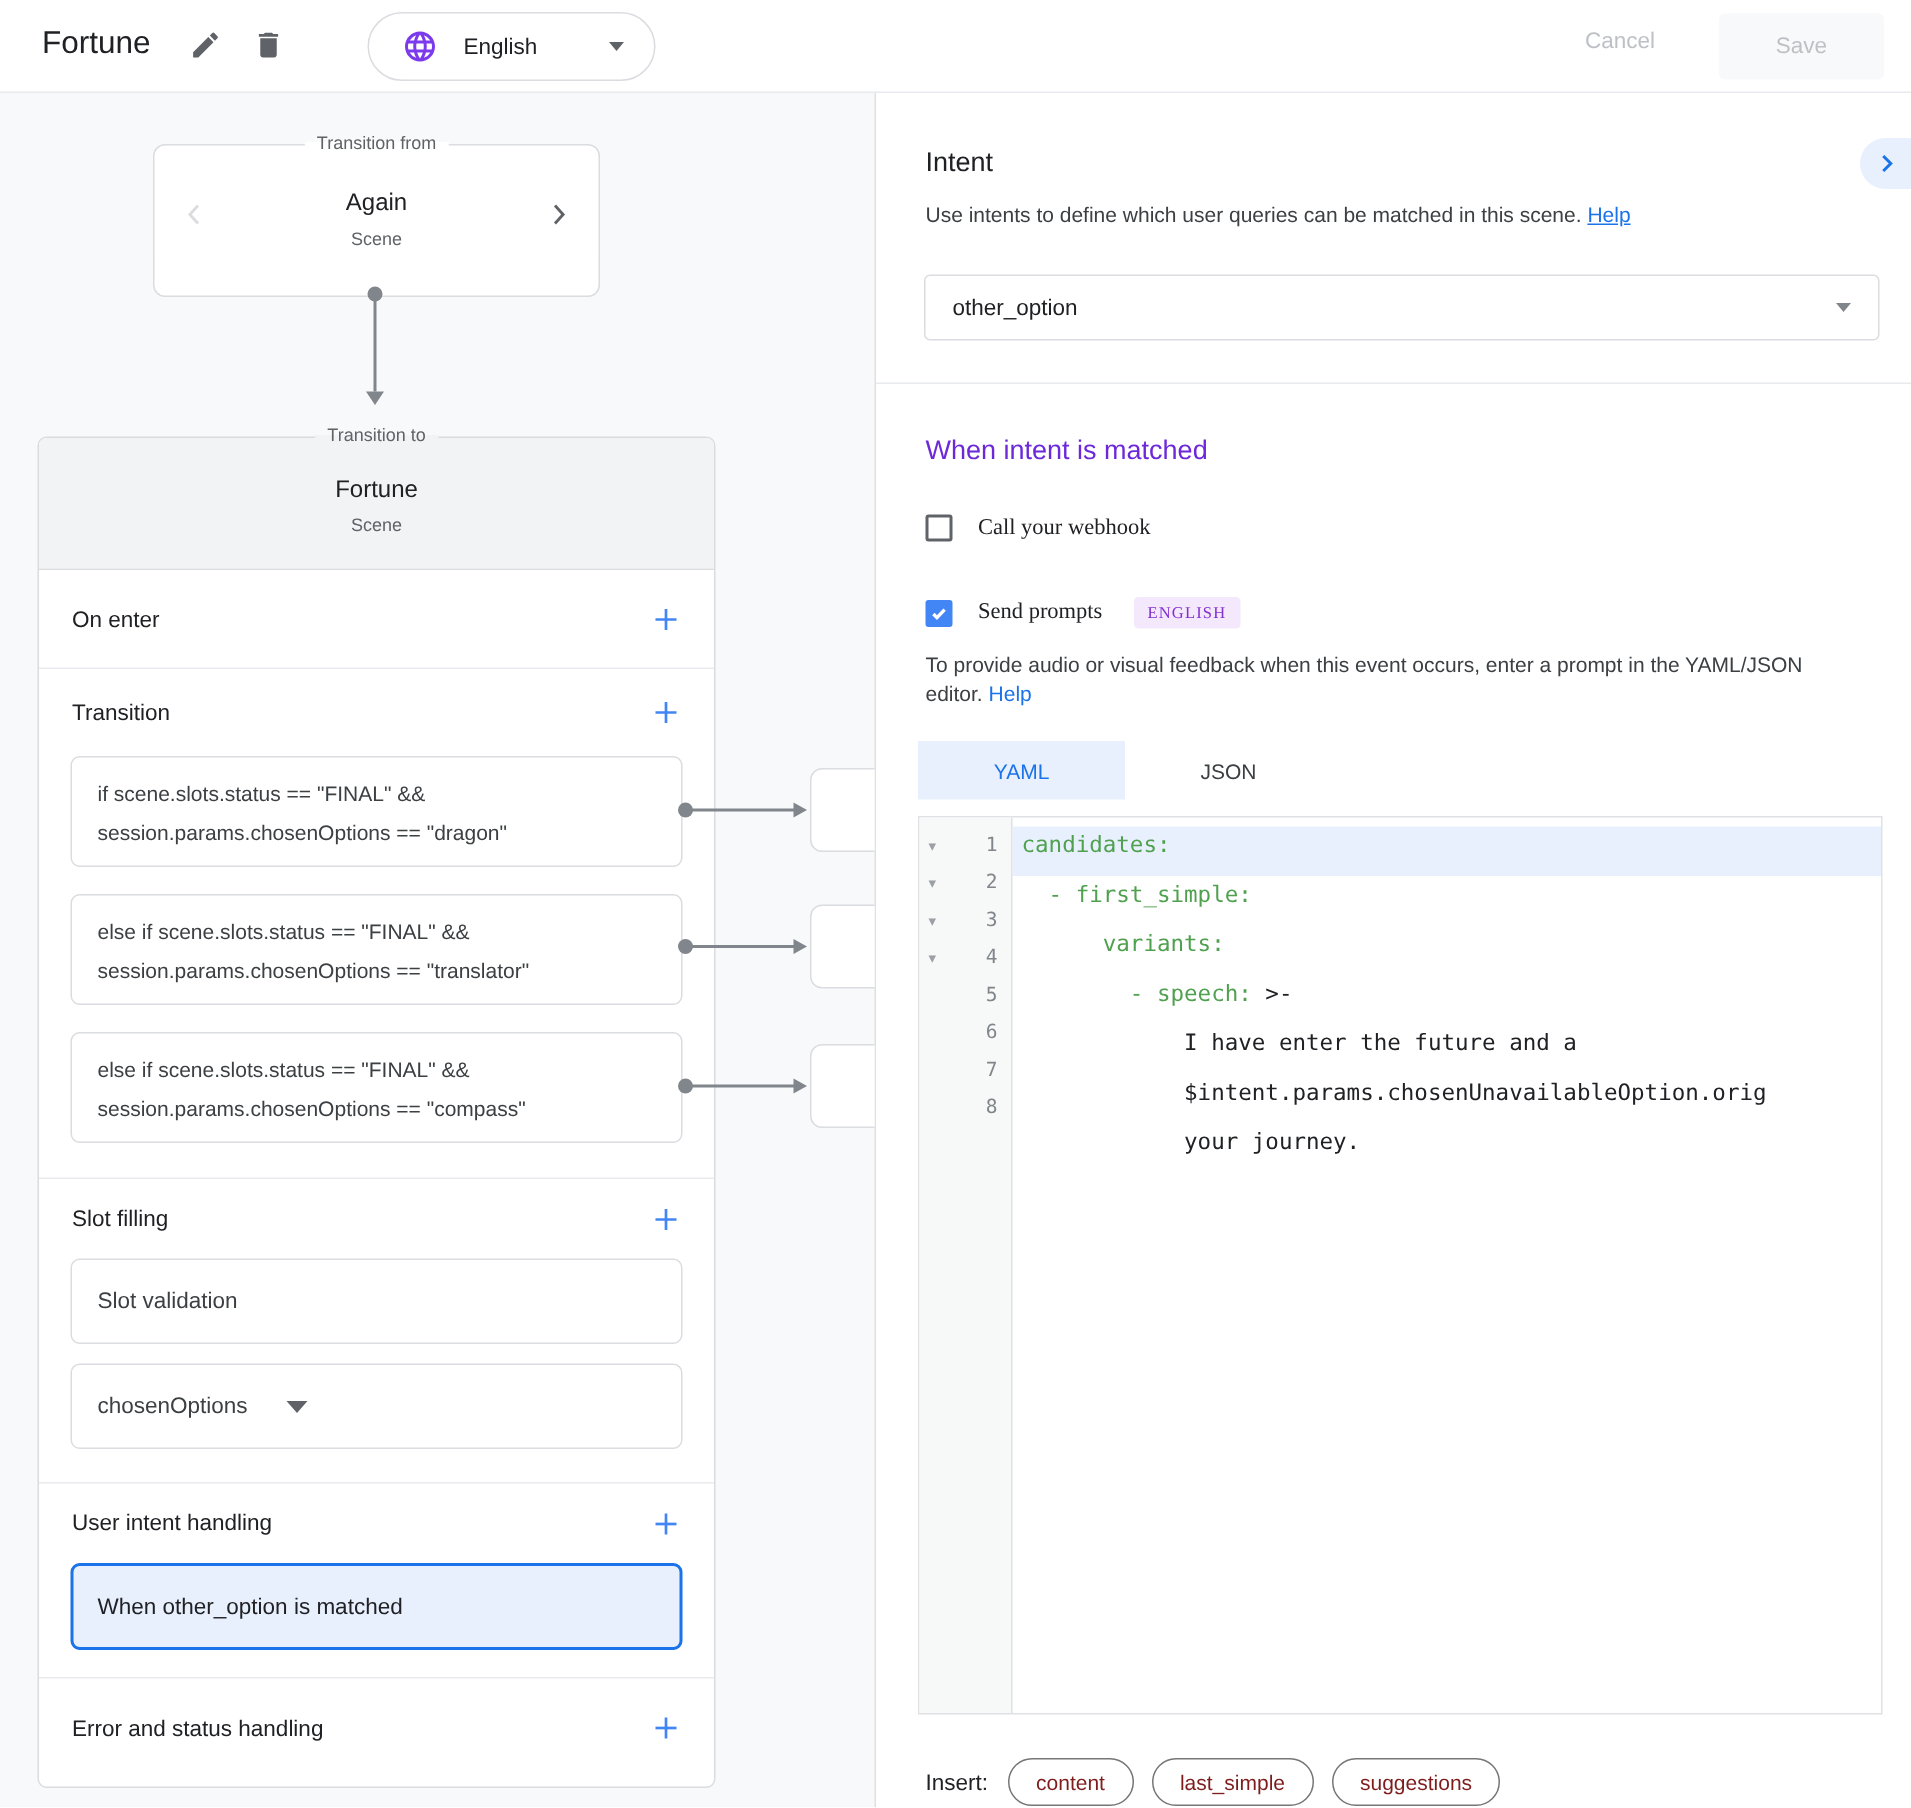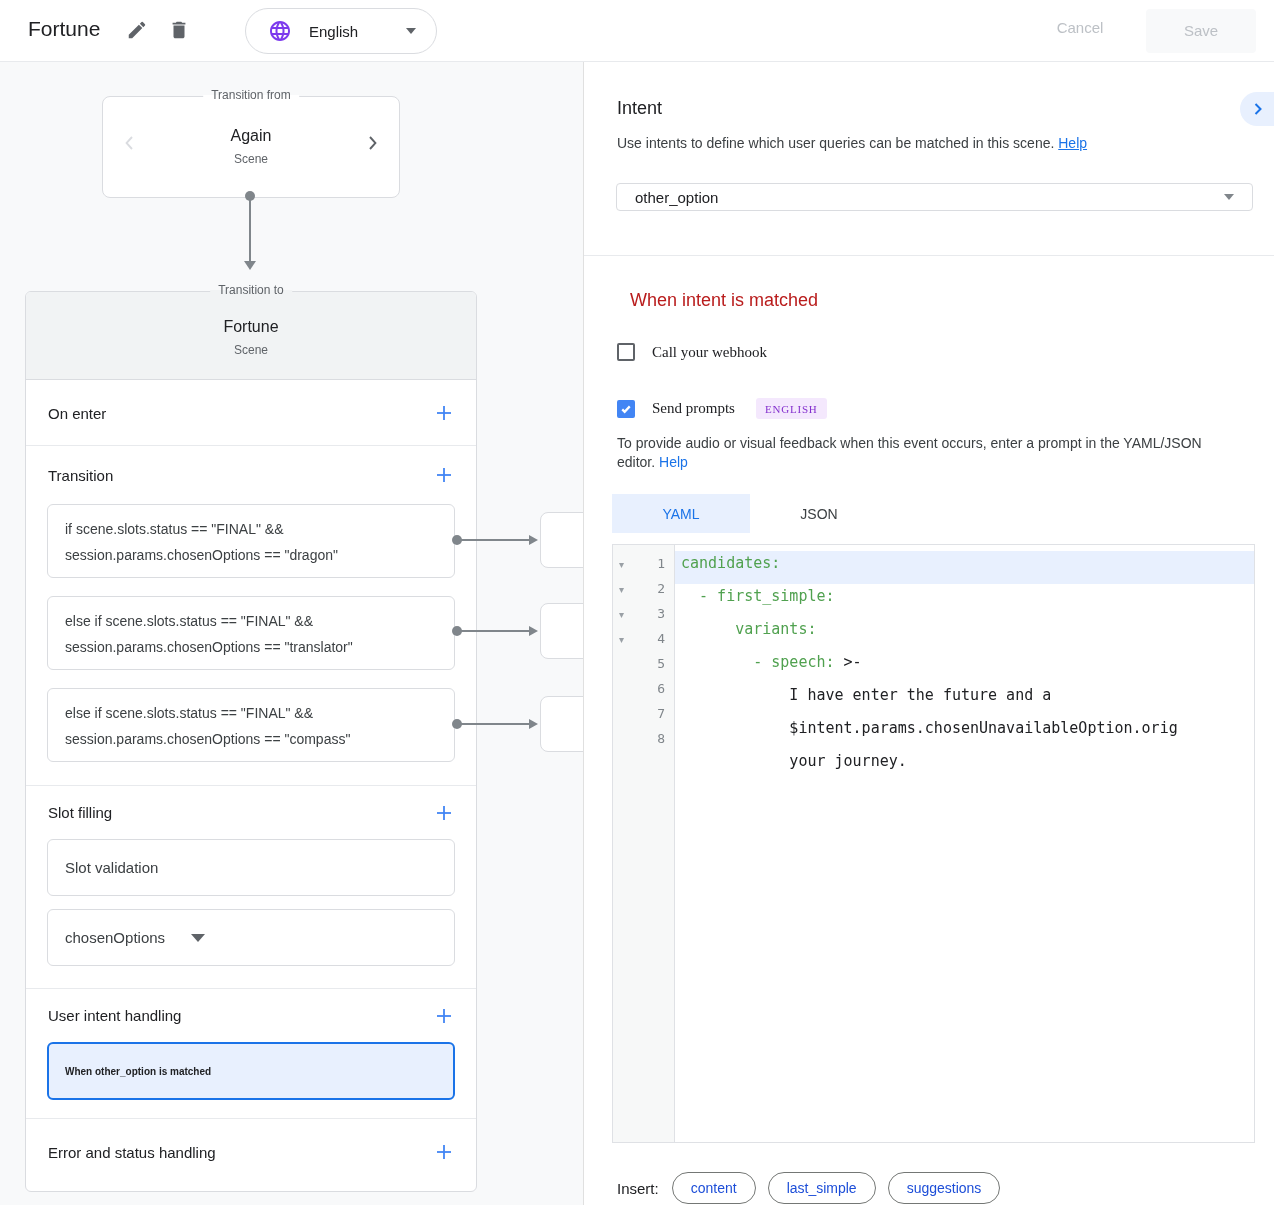--- a/index.html
+++ b/index.html
@@ -71,43 +71,43 @@
               cursor:pointer; }
   .sec-slot { height:203px; } .sec-slot .sec-row { height:53px; }
   .slot-box { margin:0 21px 13px; height:57px; border:1px solid #dadce0; border-radius:6px;
               background:#fff; display:flex; align-items:center; padding:0 17px;
               font-size:15px; color:#3c4043; cursor:pointer; }
   .slot-caret { width:0; height:0; border-left:7px solid transparent; border-right:7px solid transparent;
                 border-top:8px solid #5f6368; margin-left:26px; }
   .sec-user { height:130px; } .sec-user .sec-row { height:53px; }
   .selected-box { margin:0 21px; height:58px; border:2px solid #1a73e8; border-radius:6px;
                   background:#e8f0fe; display:flex; align-items:center; padding:12px 16px;
-                  font-size:10px; color:#202124; cursor:pointer;font-weight:bold; }
+                  font-size:15px; color:#202124; cursor:pointer; }
   .sec-error { height:69px; } .sec-error .sec-row { height:66px; }
 
   .target-box { position:absolute; left:540px; width:56px; height:56px; background:#fff;
                 border:1px solid #dadce0; border-radius:8px; }
 
   
   .right-pane { position:absolute; top:62px; left:584px; width:690px; height:1143px; background:#fff; }
   .intent-title { position:absolute; left:33px; top:36px; font-size:18px; color:#202124; }
   .expand-btn { position:absolute; right:0; top:30px; width:34px; height:34px; background:#e8f0fe;
                 border-radius:17px 0 0 17px; cursor:pointer; }
   .expand-btn svg { position:absolute; left:8px; top:7px; width:20px; height:20px;
                     stroke:#1a73e8; stroke-width:2.4; fill:none; }
   .intent-desc { position:absolute; left:33px; top:73px; font-size:14px; color:#3c4043; }
   a.help-link { color:#1a73e8; text-decoration:underline; cursor:pointer; }
   a.help-link.no-ul { text-decoration:none; }
-  .intent-select { position:absolute; left:32px; top:121px; width:637px; height:28px;
+  .intent-select { position:absolute; left:32px; top:121px; width:637px; height:44px;
                    border:1px solid #dadce0; border-radius:4px; background:#fff;
                    display:flex; align-items:center; padding:0 18px; font-size:15px; color:#202124;
                    cursor:pointer; }
   .intent-select .caret-down { margin-left:auto; border-top-color:#80868b; }
   .rp-divider { position:absolute; left:0; top:193px; width:690px; height:1px; background:#e8eaed; }
-  .matched-title { position:absolute; left:46px; top:228px; font-size:18px; color:#b91c1c; }
+  .matched-title { position:absolute; left:33px; top:228px; font-size:18px; color:#6d28d9; }
   .check-row { position:absolute; left:33px; display:flex; align-items:center;font-family:Liberation Serif, serif; }
   .row-webhook { top:281px; }
   .row-prompts { top:336px; }
   .checkbox { width:18px; height:18px; border:2px solid #5f6368; border-radius:2px; background:#fff;
               cursor:pointer; flex:none; }
   .checkbox.checked { border-color:#4285f4; background:#4285f4; position:relative; }
   .checkbox.checked svg { position:absolute; left:1px; top:1px; width:12px; height:12px;
                           stroke:#fff; stroke-width:3; fill:none; }
   .check-label { margin-left:17px; font-size:15px; font-weight:500; color:#202124; }
   .lang-badge { margin-left:21px; background:#f4e8fd; color:#8430ce; font-size:11px; font-weight:500;
@@ -130,21 +130,21 @@
           font-size:13px; line-height:25px; color:#80868b; }
   .ed-code { flex:1; padding-top:6px; overflow:hidden; cursor:text; }
   .code-row { height:33px; font-family:"DejaVu Sans Mono",monospace; font-size:15px; line-height:25px;
               white-space:pre; padding-left:6px; color:#202124; }
   .code-row.active { background:#e8f0fe; }
   .code-row .k { color:#50a14f; }
 
   .insert-row { position:absolute; left:33px; top:1110px; display:flex; align-items:center; }
   .insert-label { font-size:15px; color:#202124; margin-right:13px; }
   .chip { border:1px solid #747775; border-radius:17px; height:32px; padding:0 18px; background:#fff;
-          font-family:"Liberation Sans",sans-serif; font-size:14px; color:#1d4ed8; margin-right:12px;
+          font-family:"Liberation Sans",sans-serif; font-size:14px; color:#7f1d1d; margin-right:12px;
           display:flex; align-items:center; cursor:pointer; }
 </style>
 </head>
 <body>
 
 <div id="app">
 
   <div class="topbar">
     <div class="tb-title">Fortune</div>
     <div class="tb-icon pencil">

